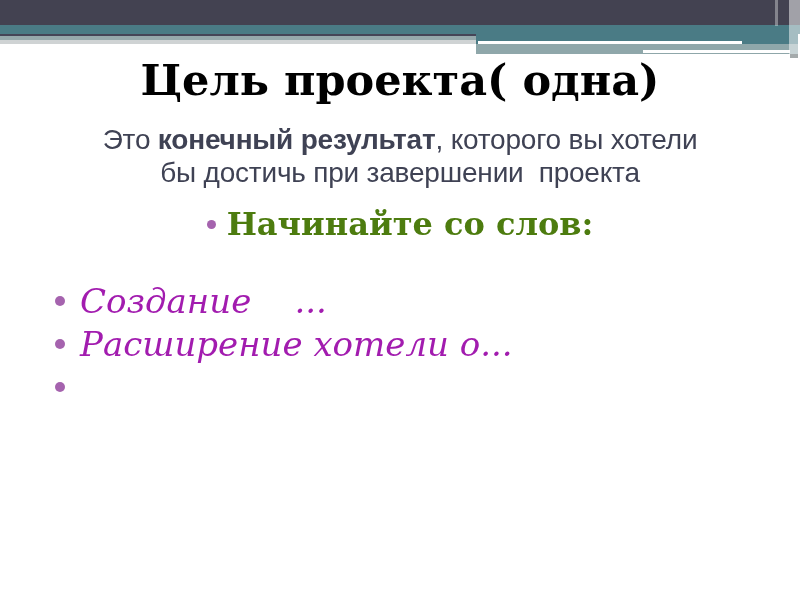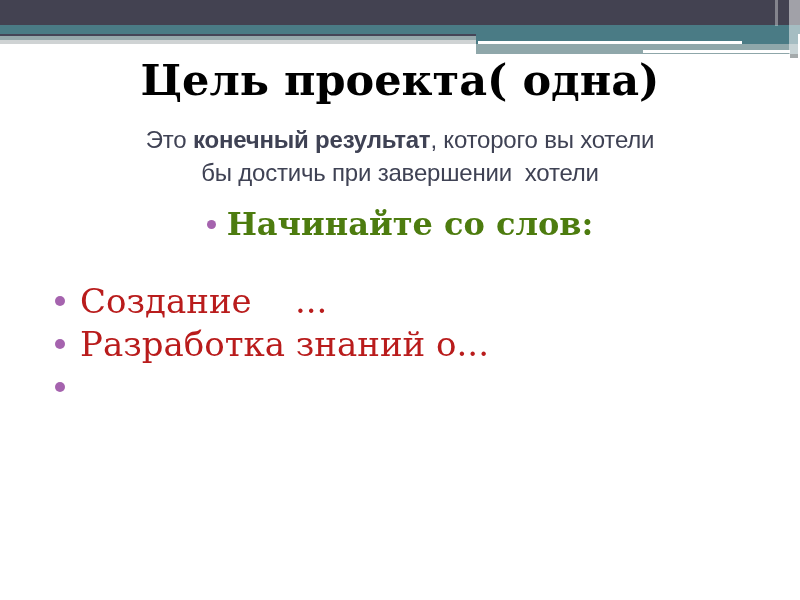--- a/index.html
+++ b/index.html
@@ -46,21 +46,21 @@
     margin: 0;
   }
 
   
   .subtitle {
     position: absolute;
     left: 0; top: 123px;
     width: 800px;
     text-align: center;
     font-family: "Liberation Sans", sans-serif;
-    font-size: 24px;
+    font-size: 28px;
     line-height: 33px;
     letter-spacing: -0.2px;
     color: #3F4254;
   }
   .subtitle span { white-space: pre; }
   .subtitle b { font-weight: bold; }
 
   
   .lead-bullet {
     position: absolute;
@@ -89,21 +89,22 @@
     left: 55px; top: 279px;
     margin: 0; padding: 0;
     list-style: none;
   }
   .bullet-list li {
     display: flex;
     align-items: center;
     height: 43px;
     font-family: "DejaVu Serif", serif;
     font-size: 34px;
-    color: #b91c1c;
+    color: #a21caf;
+    font-style: italic;
   }
   .bullet-list .dot { width: 10px; height: 10px; margin-right: 15px; }
   .bullet-list li span { white-space: pre; }
 </style>
 </head>
 <body>
 
 <div class="slide">
 
   <div class="hdr bar-dark"></div>
@@ -116,35 +117,35 @@
   <div class="hdr step-light"></div>
   <div class="hdr white-line-2"></div>
   <div class="hdr v-thin"></div>
   <div class="hdr v-stripe"></div>
   <div class="hdr corner-shadow"></div>
 
   <h1 class="title">Цель проекта( одна)</h1>
 
   <div class="subtitle">
     <div><span>Это </span><b>конечный результат</b><span>, которого вы хотели</span></div>
-    <div><span>бы достичь при завершении  хотели</span></div>
+    <div><span>бы достичь при завершении  проекта</span></div>
   </div>
 
   <div class="lead-bullet">
     <span class="dot"></span>
     <span>Начинайте со слов:</span>
   </div>
 
   <ul class="bullet-list">
     <li>
       <span class="dot"></span>
       <span>Создание    ...</span>
     </li>
     <li>
       <span class="dot"></span>
-      <span>Разработка знаний о...</span>
+      <span>Расширение хотели о...</span>
     </li>
     <li>
       <span class="dot"></span>
     </li>
   </ul>
 
 </div>
 
 </body></html>

